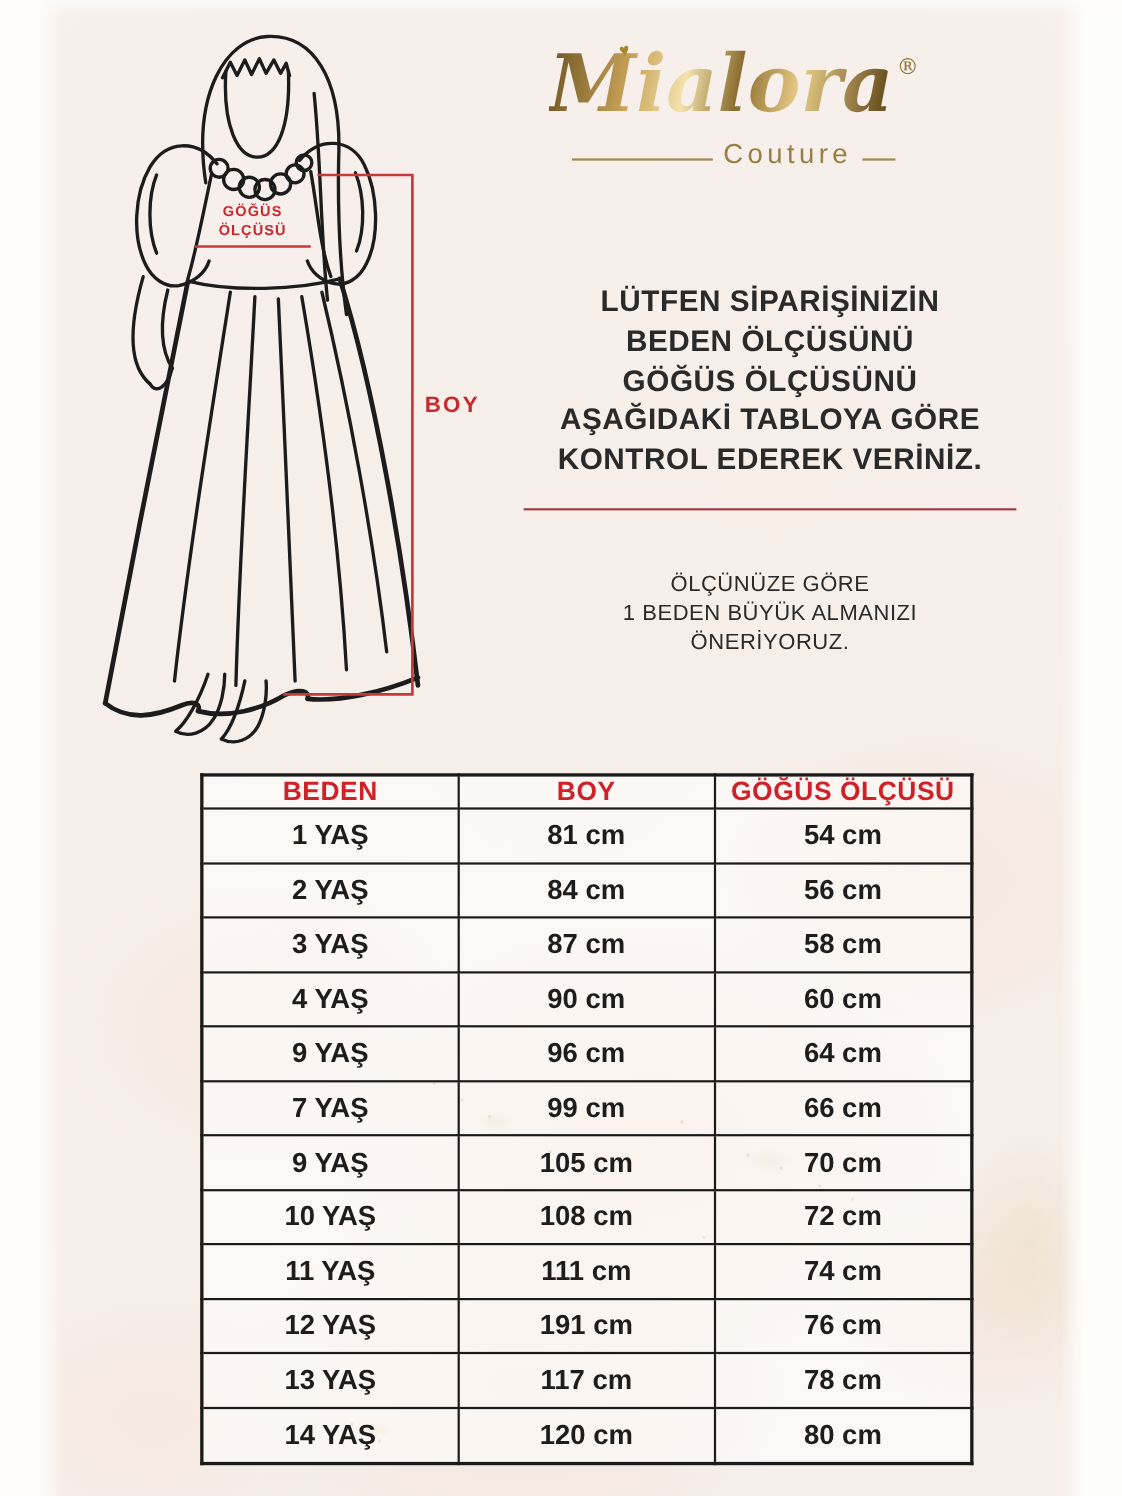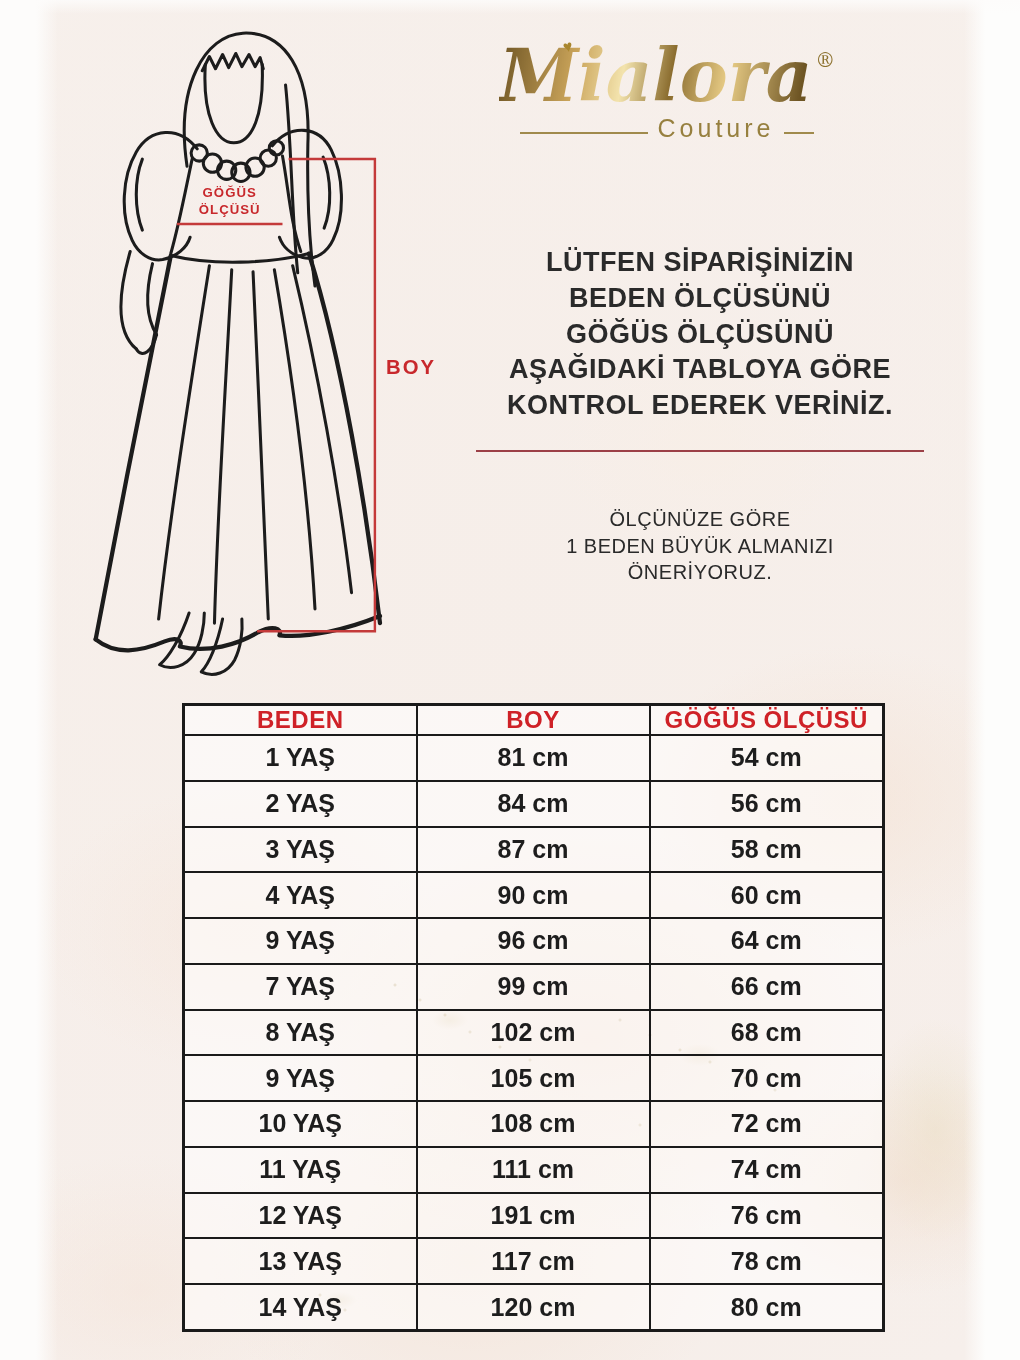--- a/index.html
+++ b/index.html
@@ -52,21 +52,21 @@
 
   
   .right-col{position:absolute;left:450px;top:36px;width:500px;text-align:center;color:#272727;}
   .logo{position:relative;transform:translateX(-33px);}
   .brand-row{position:relative;display:inline-block;line-height:1.1;}
   .brand{font-family:"DejaVu Serif",serif;font-style:italic;font-weight:bold;font-size:72px;
          background:linear-gradient(100deg,#6b5222,#caa45a 25%,#f3e3ad 40%,#8a6c2e 55%,#e8cc86 72%,#6e5524 95%);
          -webkit-background-clip:text;background-clip:text;color:transparent;}
   .reg{display:inline-block;font-size:20px;color:#8d722f;transform:translateY(-34px);margin-left:3px;font-family:"DejaVu Serif",serif;}
   .heart{position:absolute;left:64px;top:2px;font-size:16px;color:#a9862e;transform:rotate(-12deg);}
-  .couture-row{display:flex;justify-content:center;align-items:flex-end;margin-top:0px;}
+  .couture-row{display:flex;justify-content:center;align-items:flex-end;margin-top:12px;}
   .rule{height:2px;background:#a08a4c;margin-bottom:9px;}
   .rule-left{width:128px;margin-right:10px;}
   .rule-right{width:30px;margin-left:10px;}
   .couture{font-size:25px;letter-spacing:4px;color:#97803f;line-height:1.1;}
 
   .instructions{margin-top:102px;font-size:27px;font-weight:bold;letter-spacing:0.5px;line-height:1.33;color:#2a2a2a;}
   .divider{width:448px;margin:26px auto 0;border-top:2px solid #9c4047;}
   .advice{margin-top:54px;font-size:20px;font-weight:normal;letter-spacing:0.5px;line-height:1.33;color:#2a2a2a;}
 
   
@@ -199,25 +199,20 @@
           <td>9 YAŞ</td>
           <td>96 cm</td>
           <td>64 cm</td>
         </tr>
         <tr>
           <td>7 YAŞ</td>
           <td>99 cm</td>
           <td>66 cm</td>
         </tr>
         <tr>
-          <td>8 YAŞ</td>
-          <td>102 cm</td>
-          <td>68 cm</td>
-        </tr>
-        <tr>
           <td>9 YAŞ</td>
           <td>105 cm</td>
           <td>70 cm</td>
         </tr>
         <tr>
           <td>10 YAŞ</td>
           <td>108 cm</td>
           <td>72 cm</td>
         </tr>
         <tr>

